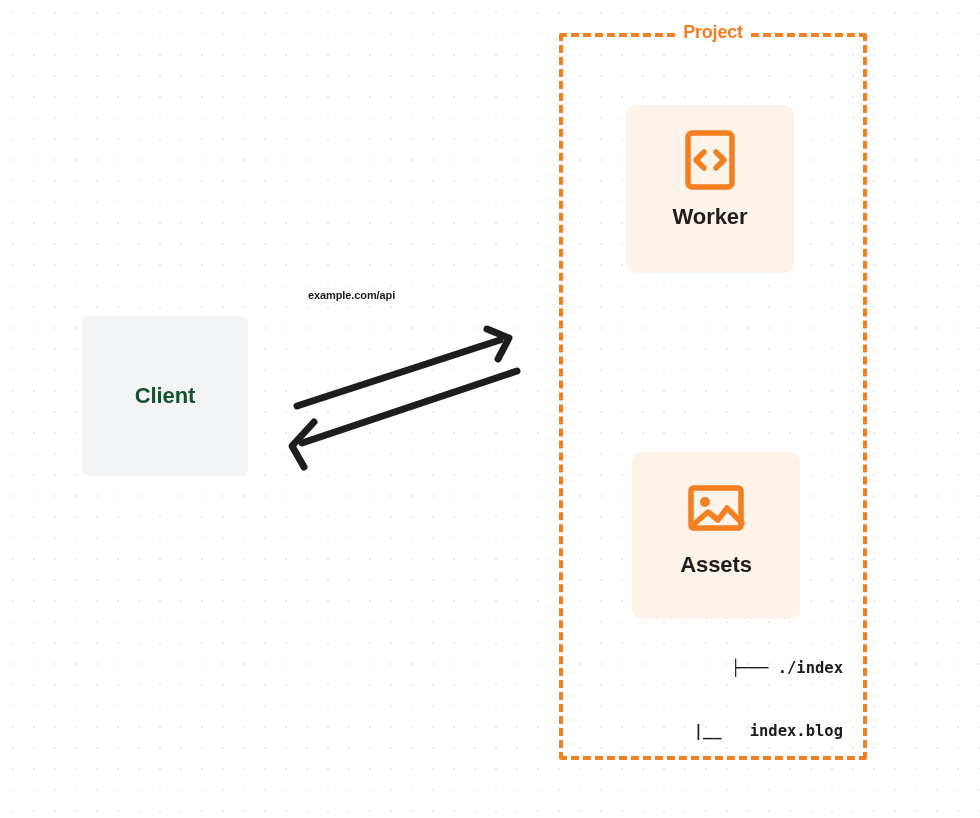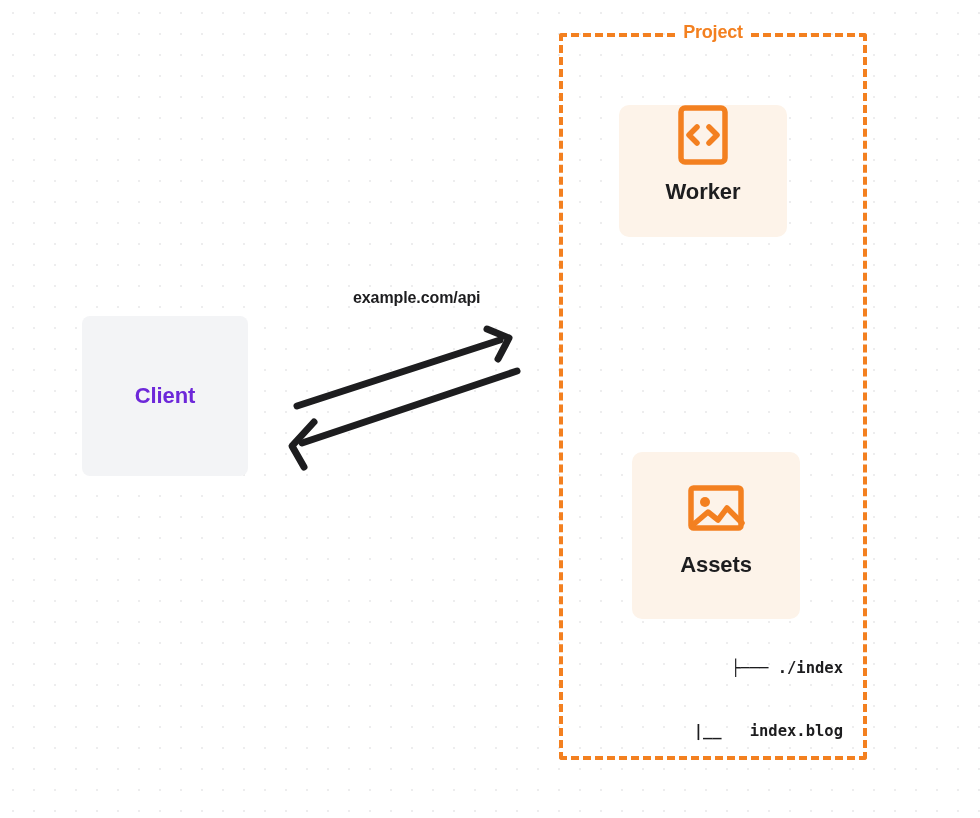--- a/index.html
+++ b/index.html
@@ -35,45 +35,44 @@
     height: 160px;
     background: #f3f4f6;
     border-radius: 8px;
     display: flex;
     align-items: center;
     justify-content: center;
   }
   #client-node .node-label {
     font-size: 22px;
     font-weight: 700;
-    color: #6d28d9;
+    color: #14532d;
     letter-spacing: -0.1px;
   }
 
   
   #arrow-layer {
     position: absolute;
     left: 0;
     top: 0;
     width: 980px;
     height: 818px;
     pointer-events: none;
   }
 
   
   #request-label {
     position: absolute;
     left: 308px;
     top: 289px;
-    font-size: 16px;
+    font-size: 11px;
     font-weight: 700;
     color: #1d1d1f;
     white-space: nowrap;
     letter-spacing: -0.1px;
-    margin-left: 45px;
   }
 
   
   #project-container {
     position: absolute;
     left: 559px;
     top: 33px;
     width: 308px;
     height: 727px;
     border: 4px dashed #f38020;
@@ -98,23 +97,24 @@
   .service-card {
     position: absolute;
     width: 168px;
     background: #fdf3e9;
     border-radius: 10px;
     display: flex;
     flex-direction: column;
     align-items: center;
   }
   #worker-card {
-    left: 56px;
+    left: 63px;
     top: 68px;
-    height: 132px;
+    height: 168px;
+    padding-top: 25px;
     box-sizing: border-box;
   }
   #assets-card {
     left: 69px;
     top: 415px;
     height: 167px;
     padding-top: 26px;
     box-sizing: border-box;
   }
   .service-icon {

